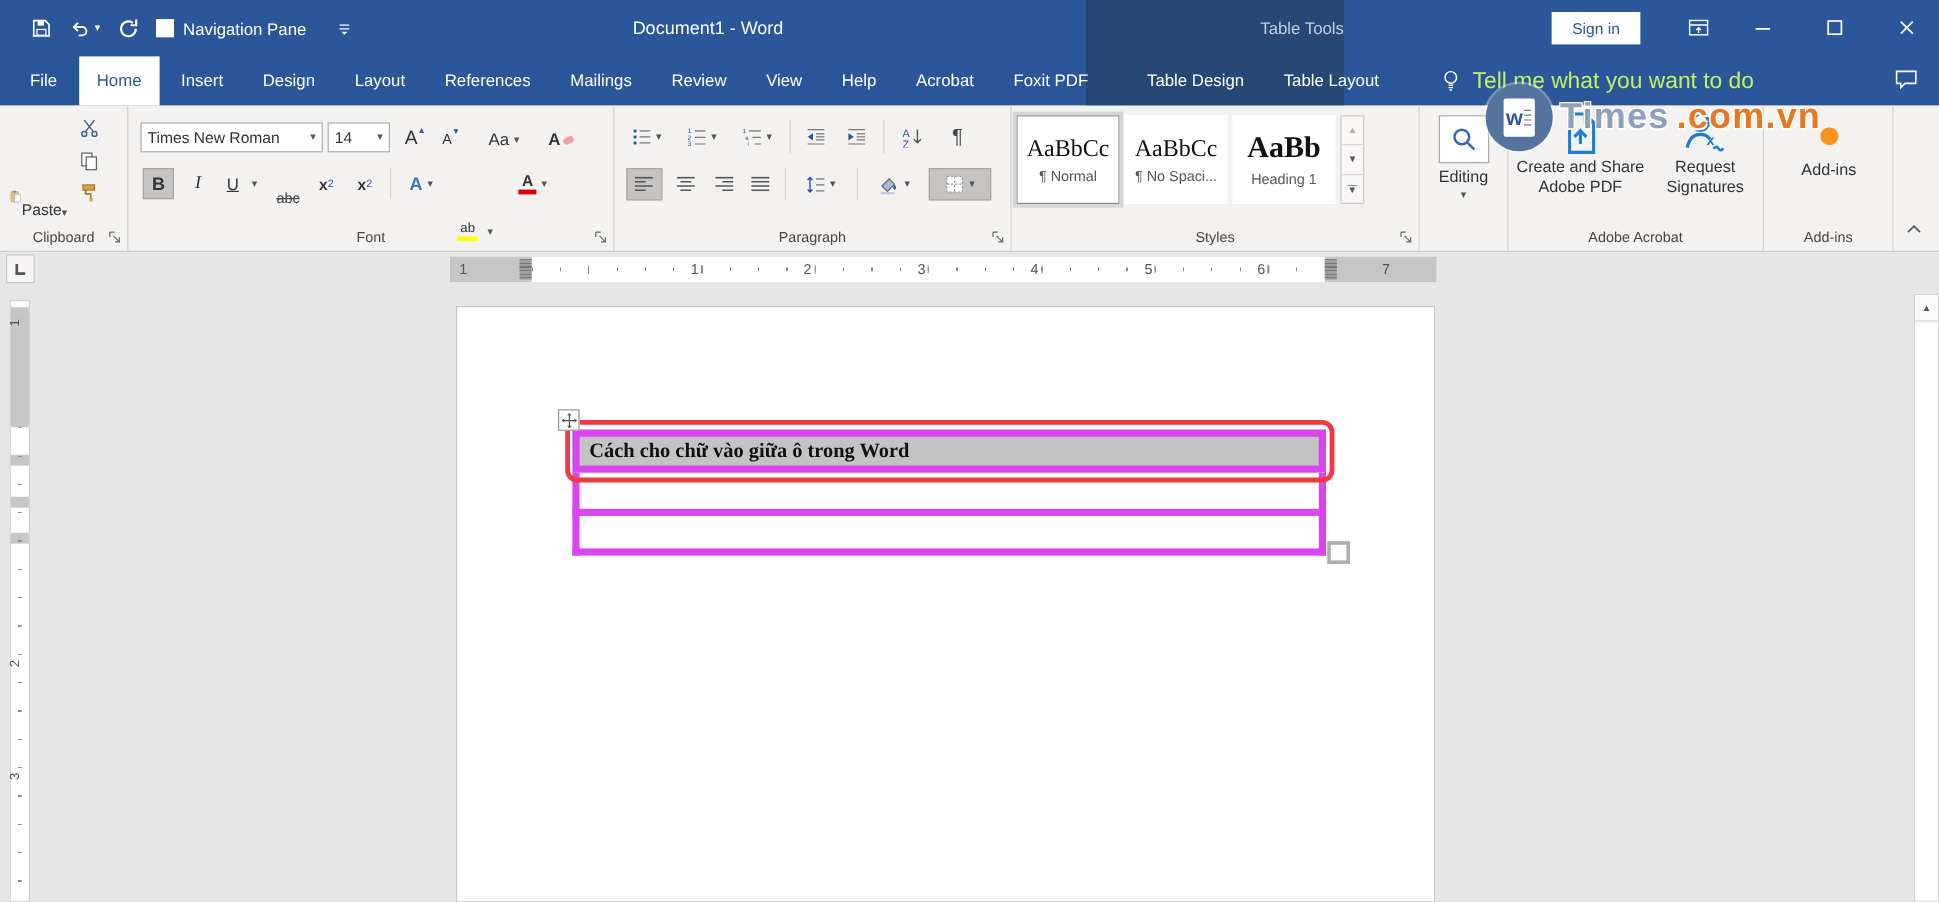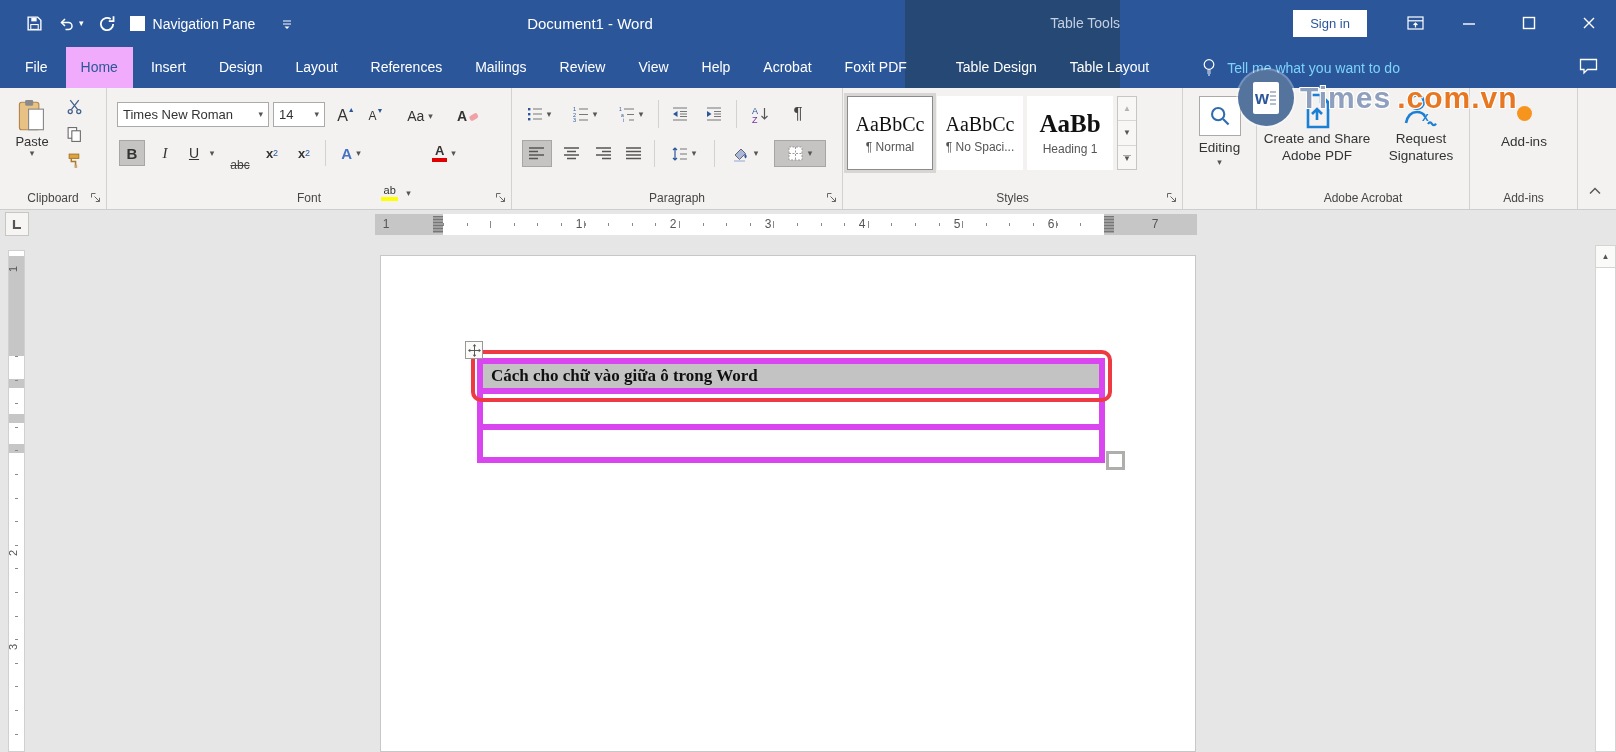--- a/index.html
+++ b/index.html
@@ -19,40 +19,40 @@
   .navpane-label { color:#fff; font-size:14px; margin-left:8px; }
   .win-title { position:absolute; left:470px; top:0; width:240px; height:47px; line-height:47px;
                text-align:center; color:#fff; font-size:15px; }
   .signin { position:absolute; left:1293px; top:10px; width:74px; height:27px; background:#fff;
             color:#2b579a; font-size:13px; text-align:center; line-height:27px; cursor:default; }
   .winbtn { position:absolute; top:8px; width:34px; height:30px; display:flex; align-items:center; justify-content:center; }
 
   
   .tabsrow { position:absolute; left:0; top:47px; width:1616px; height:41px; display:flex; align-items:stretch; }
   .tab { padding:0 15px; margin-right:3px; line-height:41px; color:#fff; font-size:14px; white-space:nowrap; }
-  .tab.active { background:#f0abfc; color:#2b579a; }
+  .tab.active { background:#ffffff; color:#2b579a; }
   .tab.ctx1 { margin-left:16px; }
-  .tellme { display:flex; align-items:center; margin-left:34px; color:#7dd3fc; font-size:14px; gap:10px; }
+  .tellme { display:flex; align-items:center; margin-left:34px; color:#bef264; font-size:19px; gap:10px; }
   .comment-top { position:absolute; right:18px; top:58px; }
 
   
   .ribbon { position:absolute; left:0; top:88px; width:1616px; height:122px; background:#f3f2f1;
             border-bottom:1px solid #cfcdcb; }
   .rgroup { position:absolute; top:0; height:121px; border-right:1px solid #d4d2d0; }
   .glabel { position:absolute; bottom:4px; left:0; right:0; text-align:center; font-size:12px; color:#484644; }
   .launcher { position:absolute; bottom:6px; right:5px; }
   .chev { font-size:9px; color:#555; line-height:1; }
   .combo { position:absolute; background:#fff; border:1px solid #acaaa8; font-size:13px; color:#333;
            display:flex; align-items:center; padding:0 5px; justify-content:space-between; }
   .btn { position:absolute; display:flex; align-items:center; justify-content:center; color:#333; }
   .btn.on { background:#c6c4c2; border:1px solid #a8a6a4; }
 
   
-  .paste-btn { position:absolute; left:8px; top:6px; width:48px; height:88px; display:flex; flex-direction:column;
-               align-items:center; font-size:13px; color:#333; }
+  .paste-btn { position:absolute; left:8px; top:6px; width:48px; height:88px; display:flex; flex-direction:row;
+               align-items:flex-end; font-size:13px; color:#333; }
   
   .boldL { font-weight:bold; font-size:15px; }
   .italL { font-family:"Liberation Serif",serif; font-style:italic; font-size:15px; }
   .undL { font-size:14px; text-decoration:underline; }
   .strikeL { font-size:12px; text-decoration:line-through; color:#444; }
   .fxA { color:#4472c4; font-weight:bold; font-size:15px; }
   .hlWrap,.fcWrap { display:flex; flex-direction:column; align-items:center; line-height:1; }
   .hlBar { width:17px; height:4px; background:#ffff00; margin-top:1px; }
   .fcBar { width:15px; height:4px; background:#e00000; margin-top:1px; }
 

